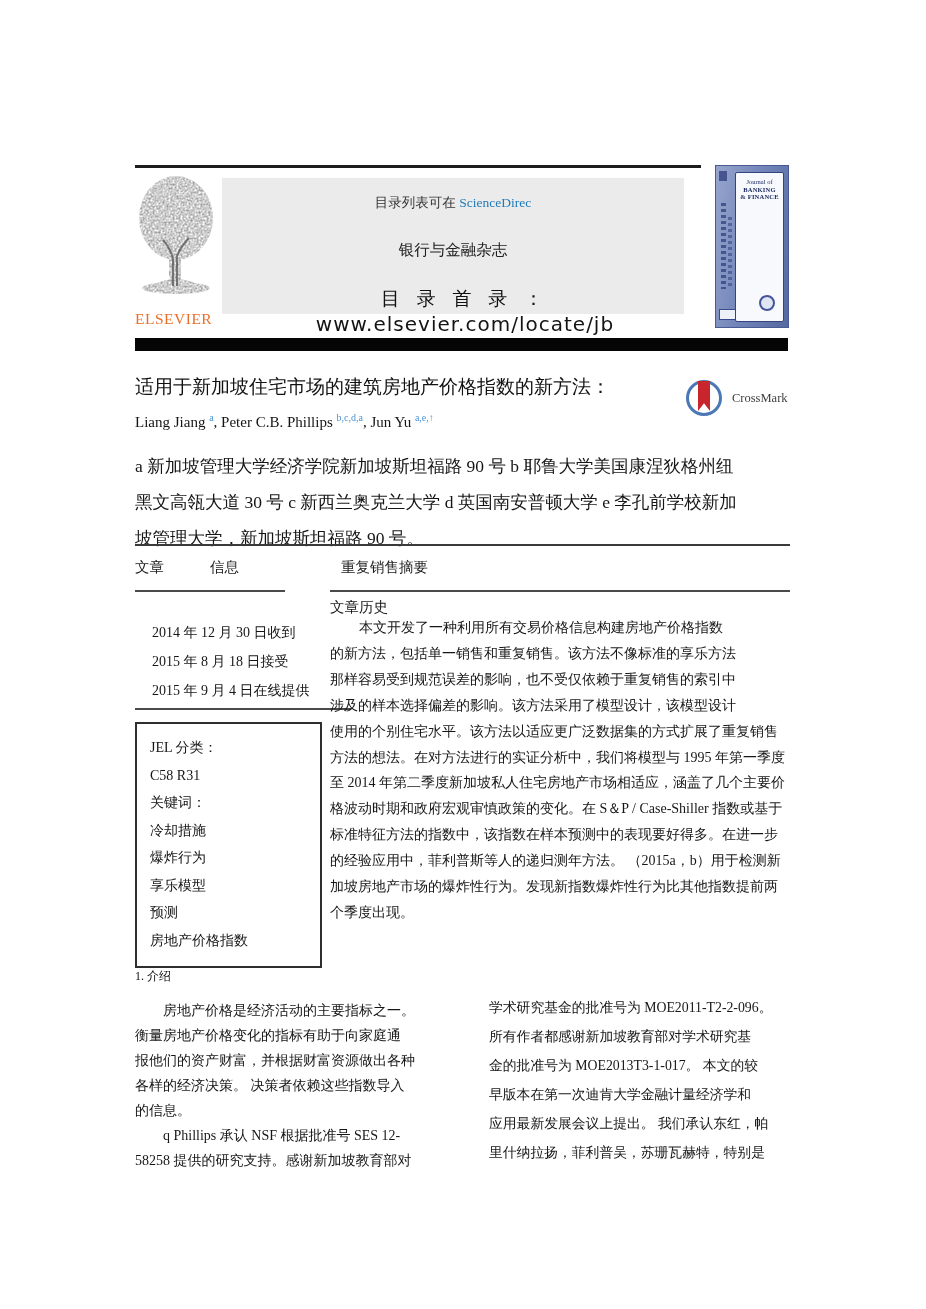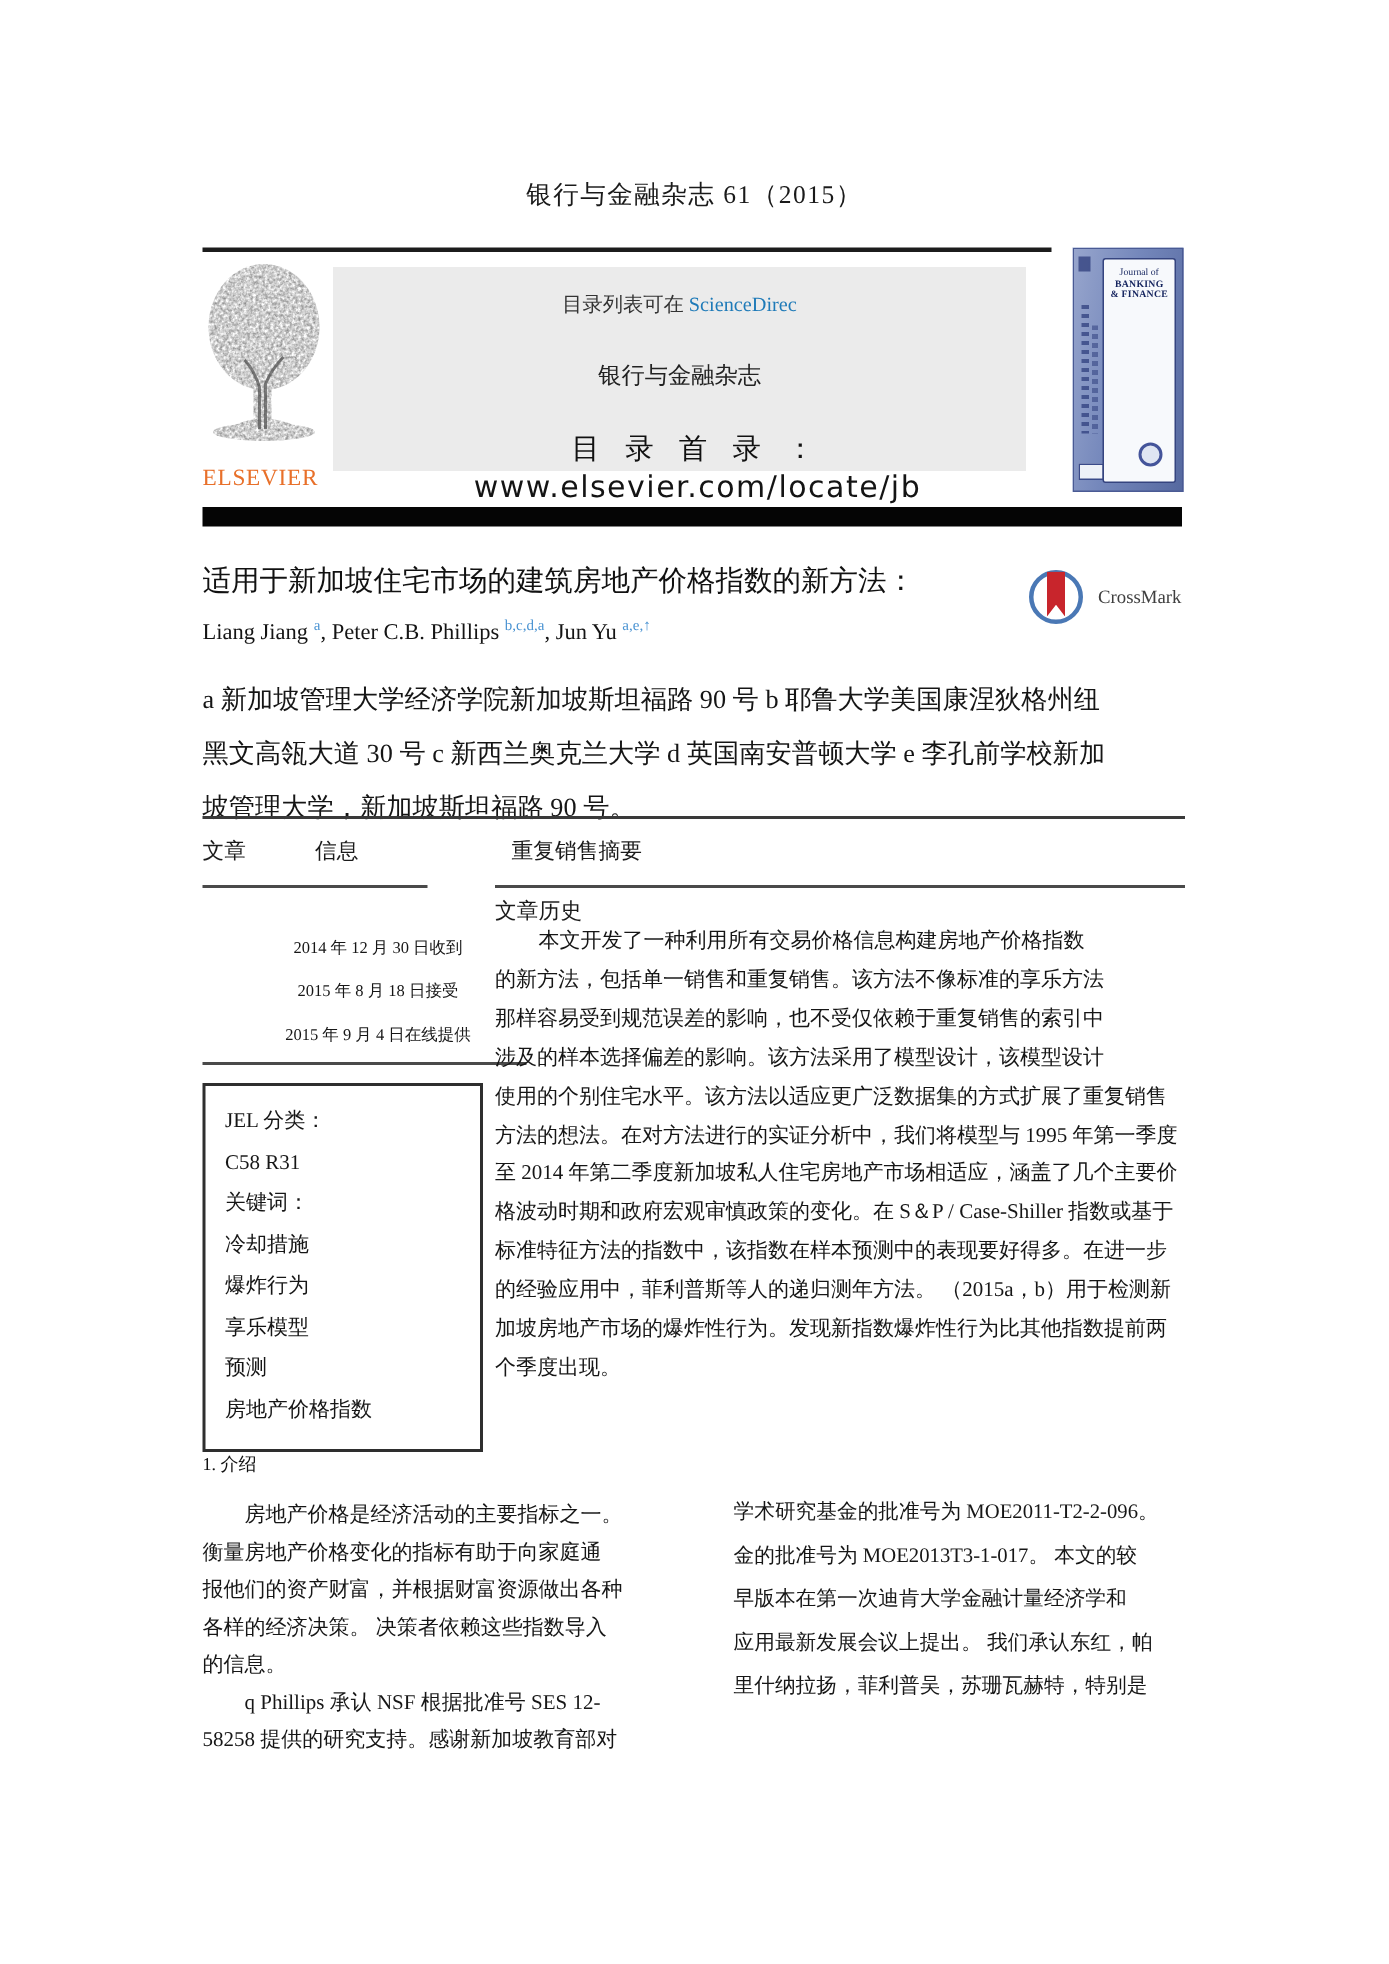--- a/index.html
+++ b/index.html
@@ -42,38 +42,37 @@
 
   
   .rule-sec{left:135px;top:544px;width:655px;height:2px;background:#3a3a3a;}
   .col-head{font-size:14.5px;color:#1b1b1b;}
   .ih-left{left:135px;top:558px;width:190px;}
   .ih-left .gap{display:inline-block;width:46px;}
   .ul-left{left:135px;top:590px;width:150px;height:2px;background:#4a4a4a;}
   .ih-right{left:341px;top:558px;width:300px;}
   .ul-right{left:330px;top:590px;width:460px;height:2px;background:#4a4a4a;}
   .abs-subhead{left:330px;top:598px;width:200px;font-size:14.5px;}
-  .history{left:152px;top:618px;width:200px;font-size:11px;line-height:29px;color:#161616;text-align:center;}
+  .history{left:152px;top:618px;width:200px;font-size:14px;line-height:29px;color:#161616;}
   .rule-dates{left:135px;top:708px;width:216px;height:2px;background:#4a4a4a;}
   .jel-box{left:135px;top:722px;width:157px;border:2px solid #2e2e2e;padding:10px 13px 12px 13px;font-size:14px;line-height:27.5px;color:#161616;}
   .abstract{left:330px;top:615px;width:465px;font-size:14px;line-height:25.9px;color:#161616;}
   .abstract .line.indent{padding-left:29px;}
 
   
   .intro-head{left:135px;top:968px;width:200px;font-size:12px;color:#111;}
   .intro-left{left:135px;top:998px;width:330px;font-size:14px;line-height:25px;color:#161616;}
   .intro-left .line.indent{padding-left:28px;}
   .intro-right{left:489px;top:993px;width:306px;font-size:13.8px;line-height:29px;color:#161616;}
 </style>
 </head>
 <body>
 
 <div class="page">
 
-  <div class="abs page-title">银行与金融杂志 61（2015）</div>
 
   <div class="abs rule-thin"></div>
 
   <div class="abs logo-wrap">
     <svg width="82" height="130" viewBox="0 0 82 130">
       <defs>
         <filter id="engrave" x="-10%" y="-10%" width="120%" height="120%">
           <feTurbulence type="fractalNoise" baseFrequency="0.5" numOctaves="3" result="n"></feTurbulence>
           <feColorMatrix in="n" type="matrix" values="0 0 0 0 0.28  0 0 0 0 0.28  0 0 0 0 0.28  0 0 0 1.6 -0.35"></feColorMatrix>
           <feComposite in2="SourceGraphic" operator="in"></feComposite>
@@ -181,19 +180,20 @@
     <div class="line">衡量房地产价格变化的指标有助于向家庭通</div>
     <div class="line">报他们的资产财富，并根据财富资源做出各种</div>
     <div class="line">各样的经济决策。 决策者依赖这些指数导入</div>
     <div class="line">的信息。</div>
     <div class="line indent">q Phillips 承认 NSF 根据批准号 SES 12-</div>
     <div class="line">58258 提供的研究支持。感谢新加坡教育部对</div>
   </div>
 
   <div class="abs intro-right">
     <div class="line">学术研究基金的批准号为 MOE2011-T2-2-096。</div>
+    <div class="line">所有作者都感谢新加坡教育部对学术研究基</div>
     <div class="line">金的批准号为 MOE2013T3-1-017。 本文的较</div>
     <div class="line">早版本在第一次迪肯大学金融计量经济学和</div>
     <div class="line">应用最新发展会议上提出。 我们承认东红，帕</div>
     <div class="line">里什纳拉扬，菲利普吴，苏珊瓦赫特，特别是</div>
   </div>
 
 </div>
 
 </body></html>

